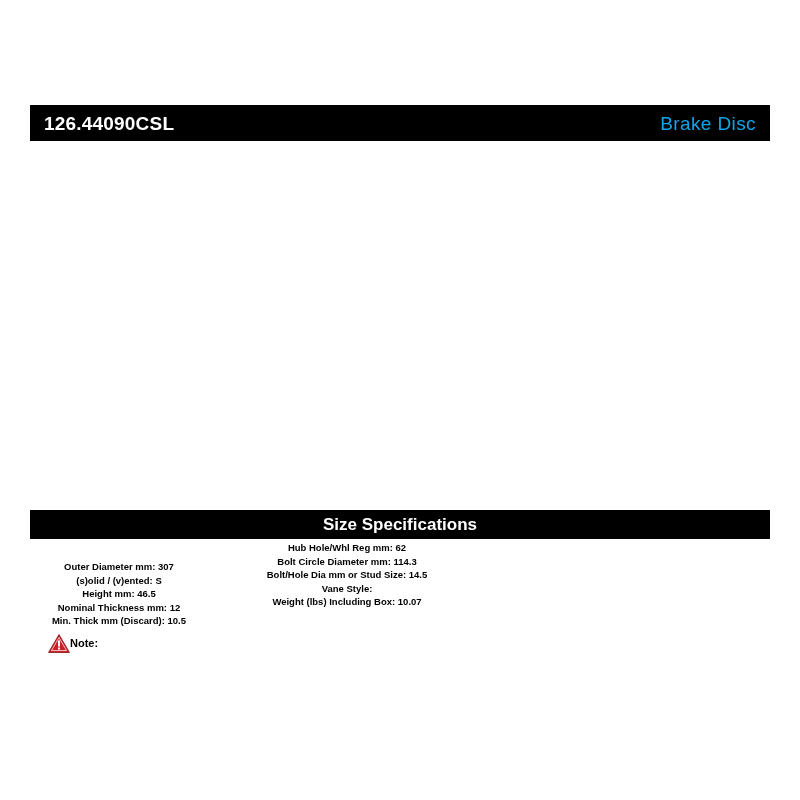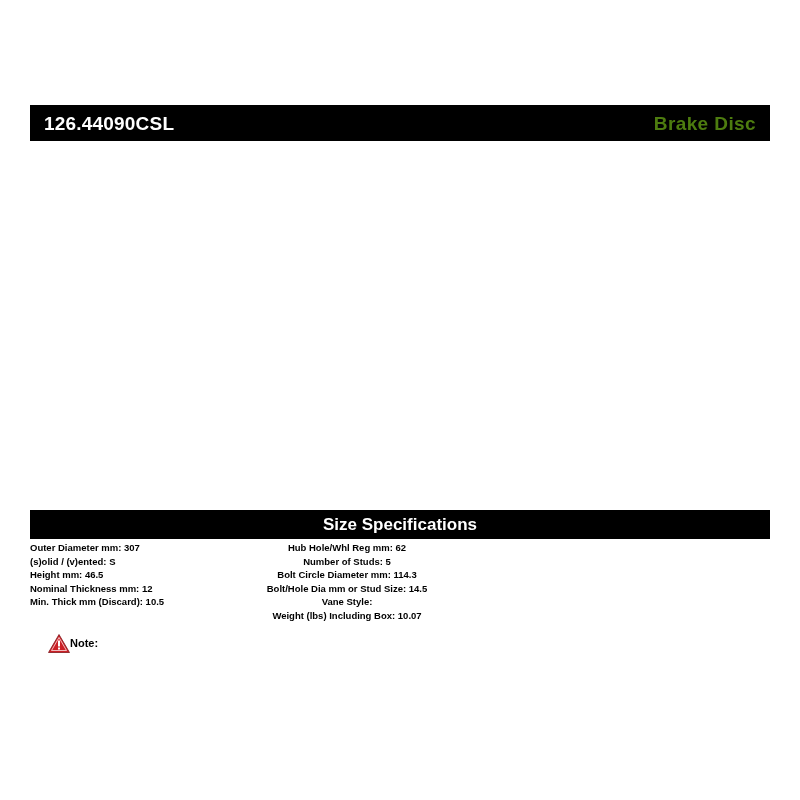--- a/index.html
+++ b/index.html
@@ -39,23 +39,23 @@
     padding: 0 14px;
   }
   .header-part {
     color: #ffffff;
     font-size: 19px;
     font-weight: bold;
     letter-spacing: 0.2px;
     line-height: 1;
   }
   .header-title {
-    color: #4d7c0f;
+    color: #0ea5e9;
     font-size: 19px;
-    font-weight: bold;
+    font-weight: normal;
     letter-spacing: 0.4px;
     line-height: 1;
   }
 
   
   .spec-bar {
     position: absolute;
     left: 30px;
     top: 510px;
     width: 740px;
@@ -80,22 +80,23 @@
     width: 740px;
     display: flex;
     flex-direction: row;
     align-items: flex-start;
   }
   .spec-col {
     box-sizing: border-box;
   }
   .spec-col-left {
     width: 182px;
-    text-align: left;
+    text-align: center;
     padding-right: 4px;
+    margin-top: 19px;
   }
   .spec-col-mid {
     width: 270px;
     text-align: center;
   }
   .spec-col-right {
     width: 288px;
     text-align: right;
     padding-right: 6px;
   }
@@ -148,21 +149,20 @@
     <div class="spec-col spec-col-left">
       <div class="spec-line">Outer Diameter mm: 307</div>
       <div class="spec-line">(s)olid / (v)ented: S</div>
       <div class="spec-line">Height mm: 46.5</div>
       <div class="spec-line">Nominal Thickness mm: 12</div>
       <div class="spec-line">Min. Thick mm (Discard): 10.5</div>
     </div>
 
     <div class="spec-col spec-col-mid">
       <div class="spec-line">Hub Hole/Whl Reg mm: 62</div>
-      <div class="spec-line">Number of Studs: 5</div>
       <div class="spec-line">Bolt Circle Diameter mm: 114.3</div>
       <div class="spec-line">Bolt/Hole Dia mm or Stud Size: 14.5</div>
       <div class="spec-line">Vane Style:</div>
       <div class="spec-line">Weight (lbs) Including Box: 10.07</div>
     </div>
 
 
   </div>
 
   <div class="note-row">

